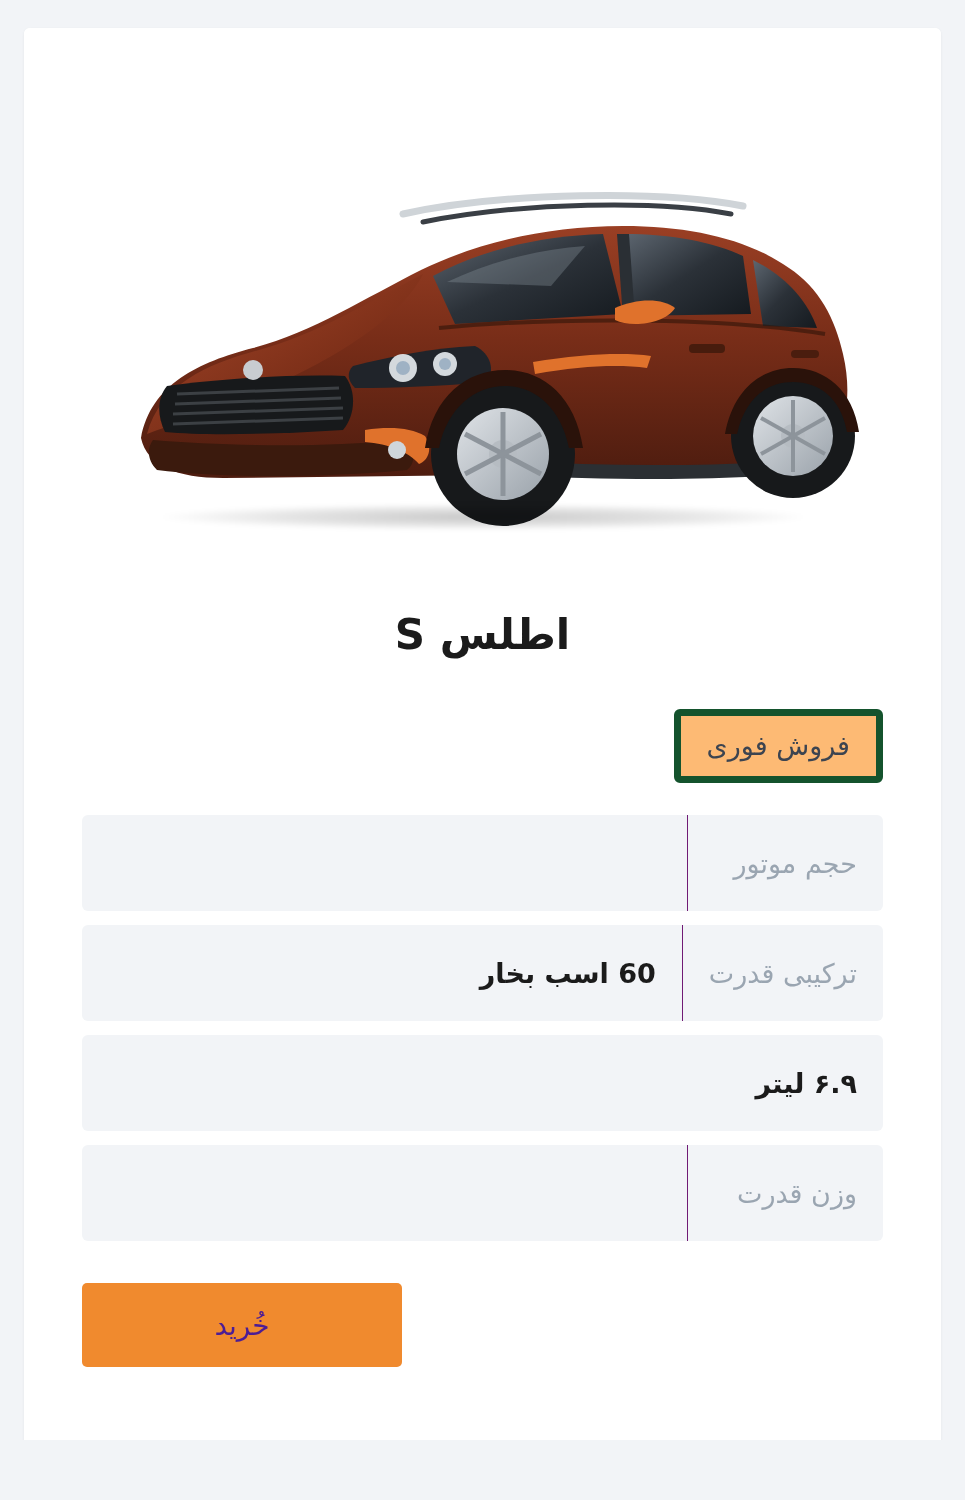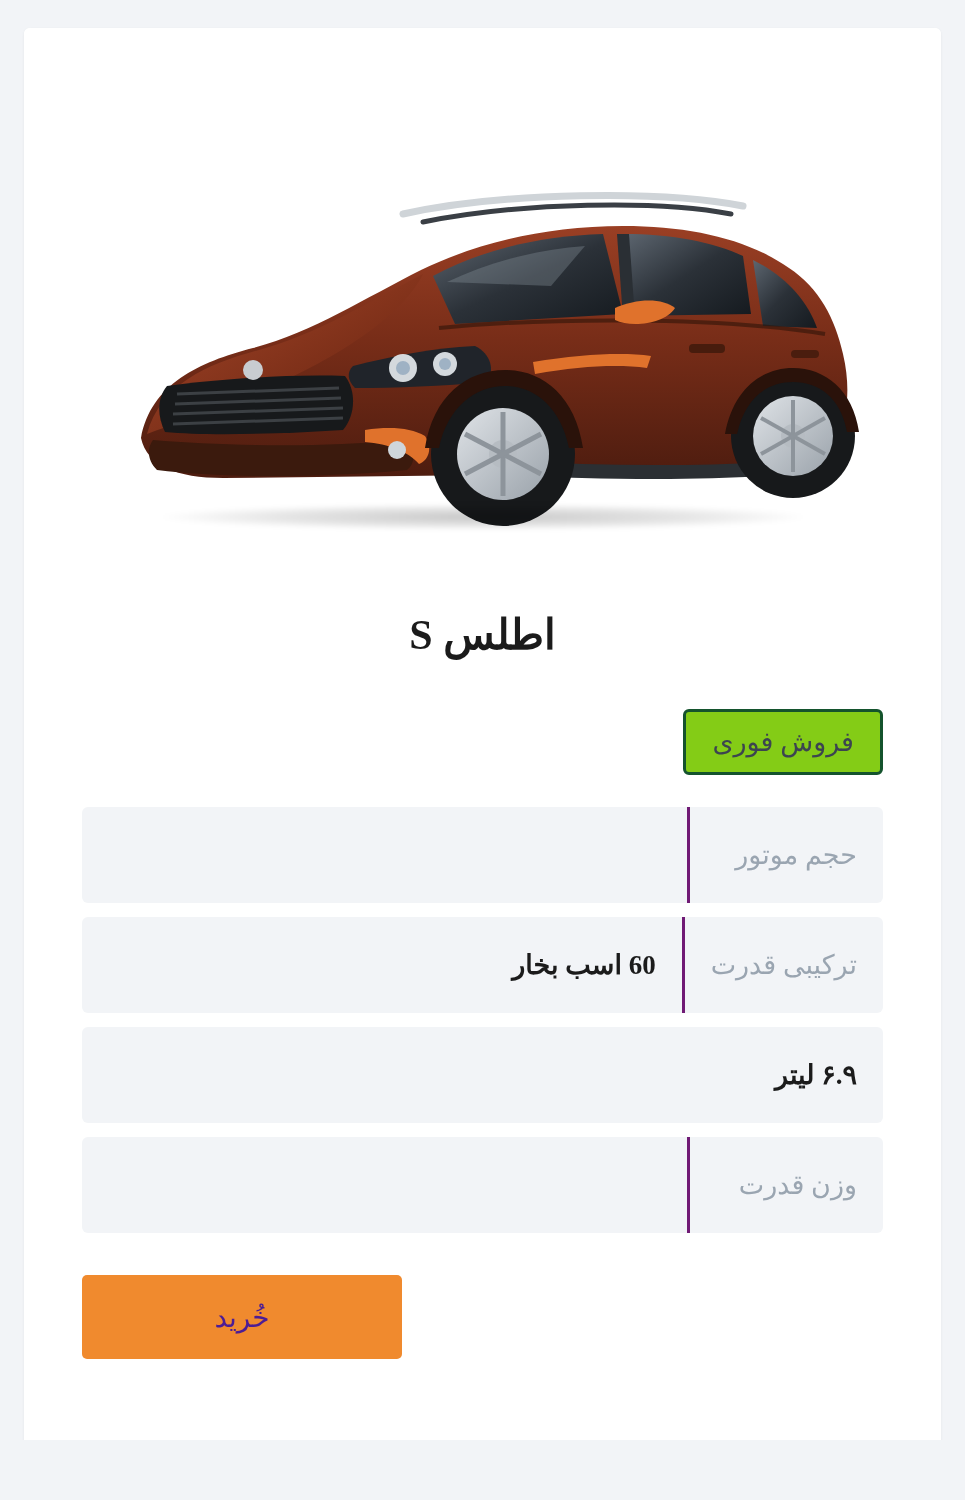--- a/index.html
+++ b/index.html
@@ -8,21 +8,20 @@
     background: #f2f4f7;
     font-family: "DejaVu Sans", "Liberation Sans", sans-serif;
   }
   #page {
     width: 965px;
     height: 1440px;
     position: relative;
     background: #f2f4f7;
     overflow: hidden;
     box-sizing: border-box;
-    font-family: Liberation Serif, serif;
   }
   .card {
     position: absolute;
     top: 28px;
     left: 24px;
     width: 917px;
     height: 1448px;
     background: #ffffff;
     border-radius: 6px;
     box-shadow: 0 1px 3px rgba(0,0,0,0.06);
@@ -65,26 +64,26 @@
     letter-spacing: 0;
   }
 
   
   .badge-row {
     display: flex;
     justify-content: flex-start;
     padding: 50px 58px 0 58px;
   }
   .badge {
-    border: 3px solid #14532d;
+    border: 7px solid #14532d;
     border-radius: 6px;
     padding: 14px 26px;
     font-size: 27px;
     color: #3c4450;
-    background: #84cc16;
+    background: #fdba74;
     line-height: 1.2;
   }
 
   
   .specs {
     margin: 32px 58px 0 58px;
   }
   .spec-row {
     display: flex;
     flex-direction: row;
@@ -97,21 +96,21 @@
   }
   .spec-label {
     flex: 0 0 auto;
     min-width: 196px;
     display: flex;
     align-items: center;
     justify-content: flex-start;
     padding: 0 26px;
     font-size: 27px;
     color: #9aa5b1;
-    border-left: 3px solid #701a75;
+    border-left: 1px solid #701a75;
     box-sizing: border-box;
     white-space: nowrap;
   }
   .spec-value {
     flex: 1 1 auto;
     display: flex;
     align-items: center;
     justify-content: flex-start;
     padding: 0 26px;
     font-size: 27px;

